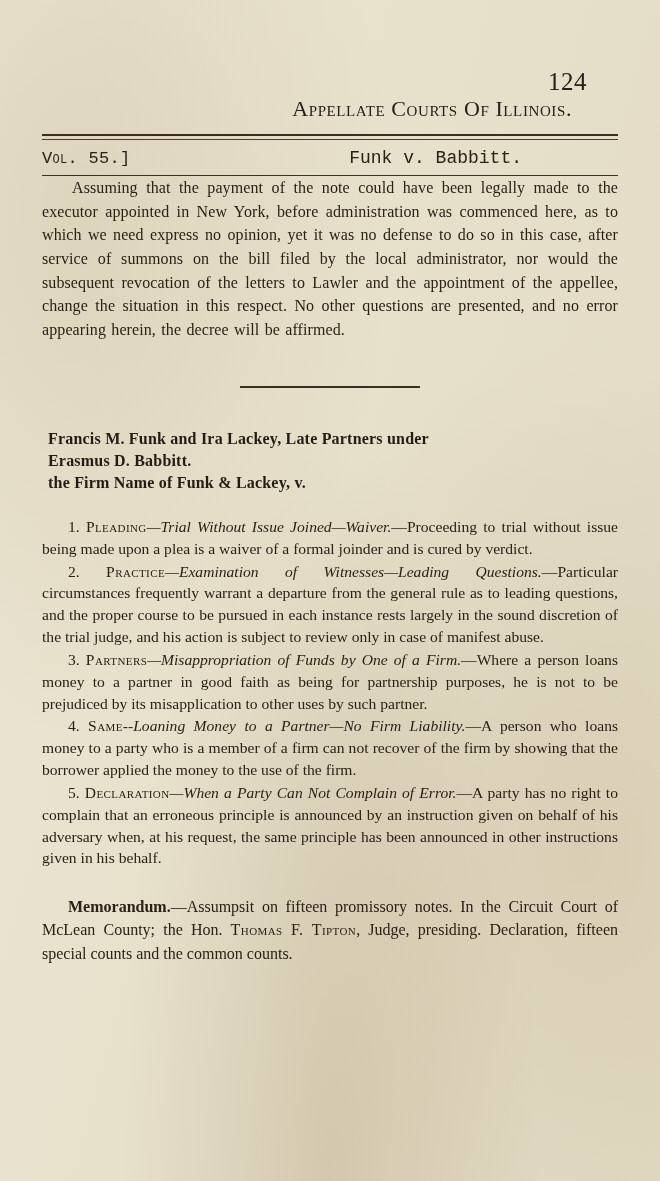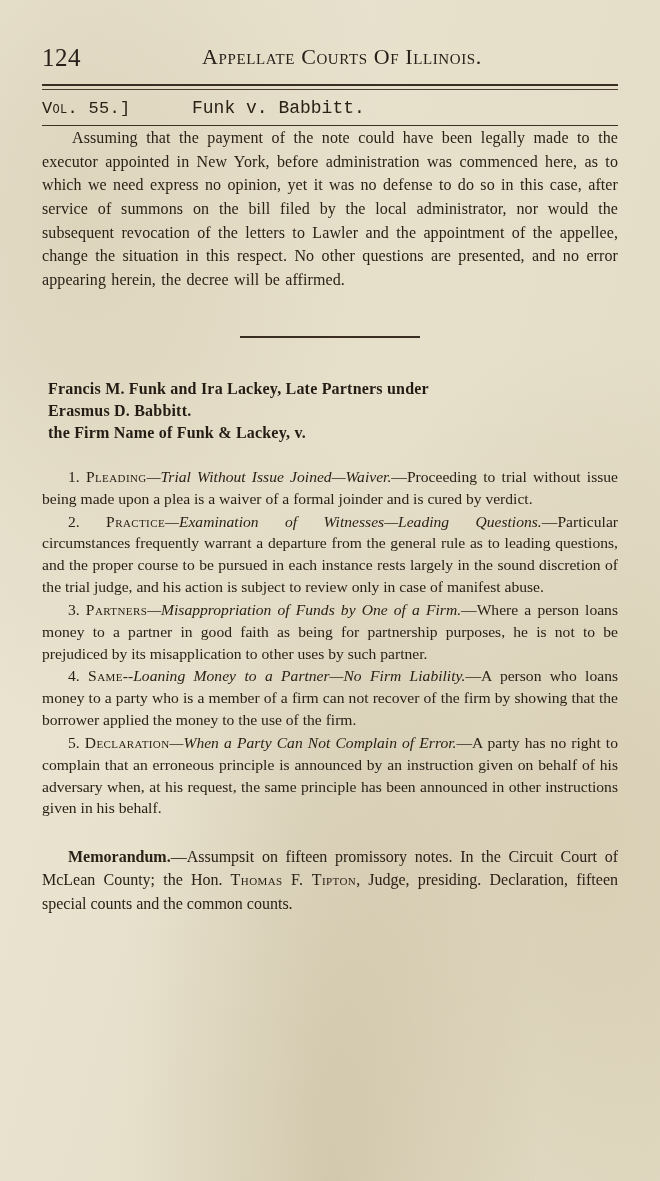--- a/index.html
+++ b/index.html
@@ -29,22 +29,23 @@
     position: absolute;
     left: 42px;
     right: 42px;
     top: 0;
     bottom: 0;
   }
 
   
   .runhead {
     display: flex;
-    align-items: flex-start;
-    margin-top: 44px;
+    align-items: flex-end;
+    margin-top: 68px;
+    flex-direction: column;
   }
   .folio {
     font-size: 25px;
     letter-spacing: 0.5px;
     width: 70px;
     color: #29201a;
   }
   .runhead-title {
     flex: 1;
     text-align: center;
@@ -75,21 +76,21 @@
     margin-bottom: 6px;
     font-family: Liberation Mono, monospace;
   }
   .volume {
     width: 150px;
     font-variant: small-caps;
     letter-spacing: 0.3px;
   }
   .casename {
     flex: 1;
-    text-align: left;
+    text-align: right;
     padding-right: 96px;
     font-size: 18px;
   }
 
   
   .opinion {
     margin-top: 0;
     font-size: 16px;
     line-height: 1.48;
     text-align: justify;

